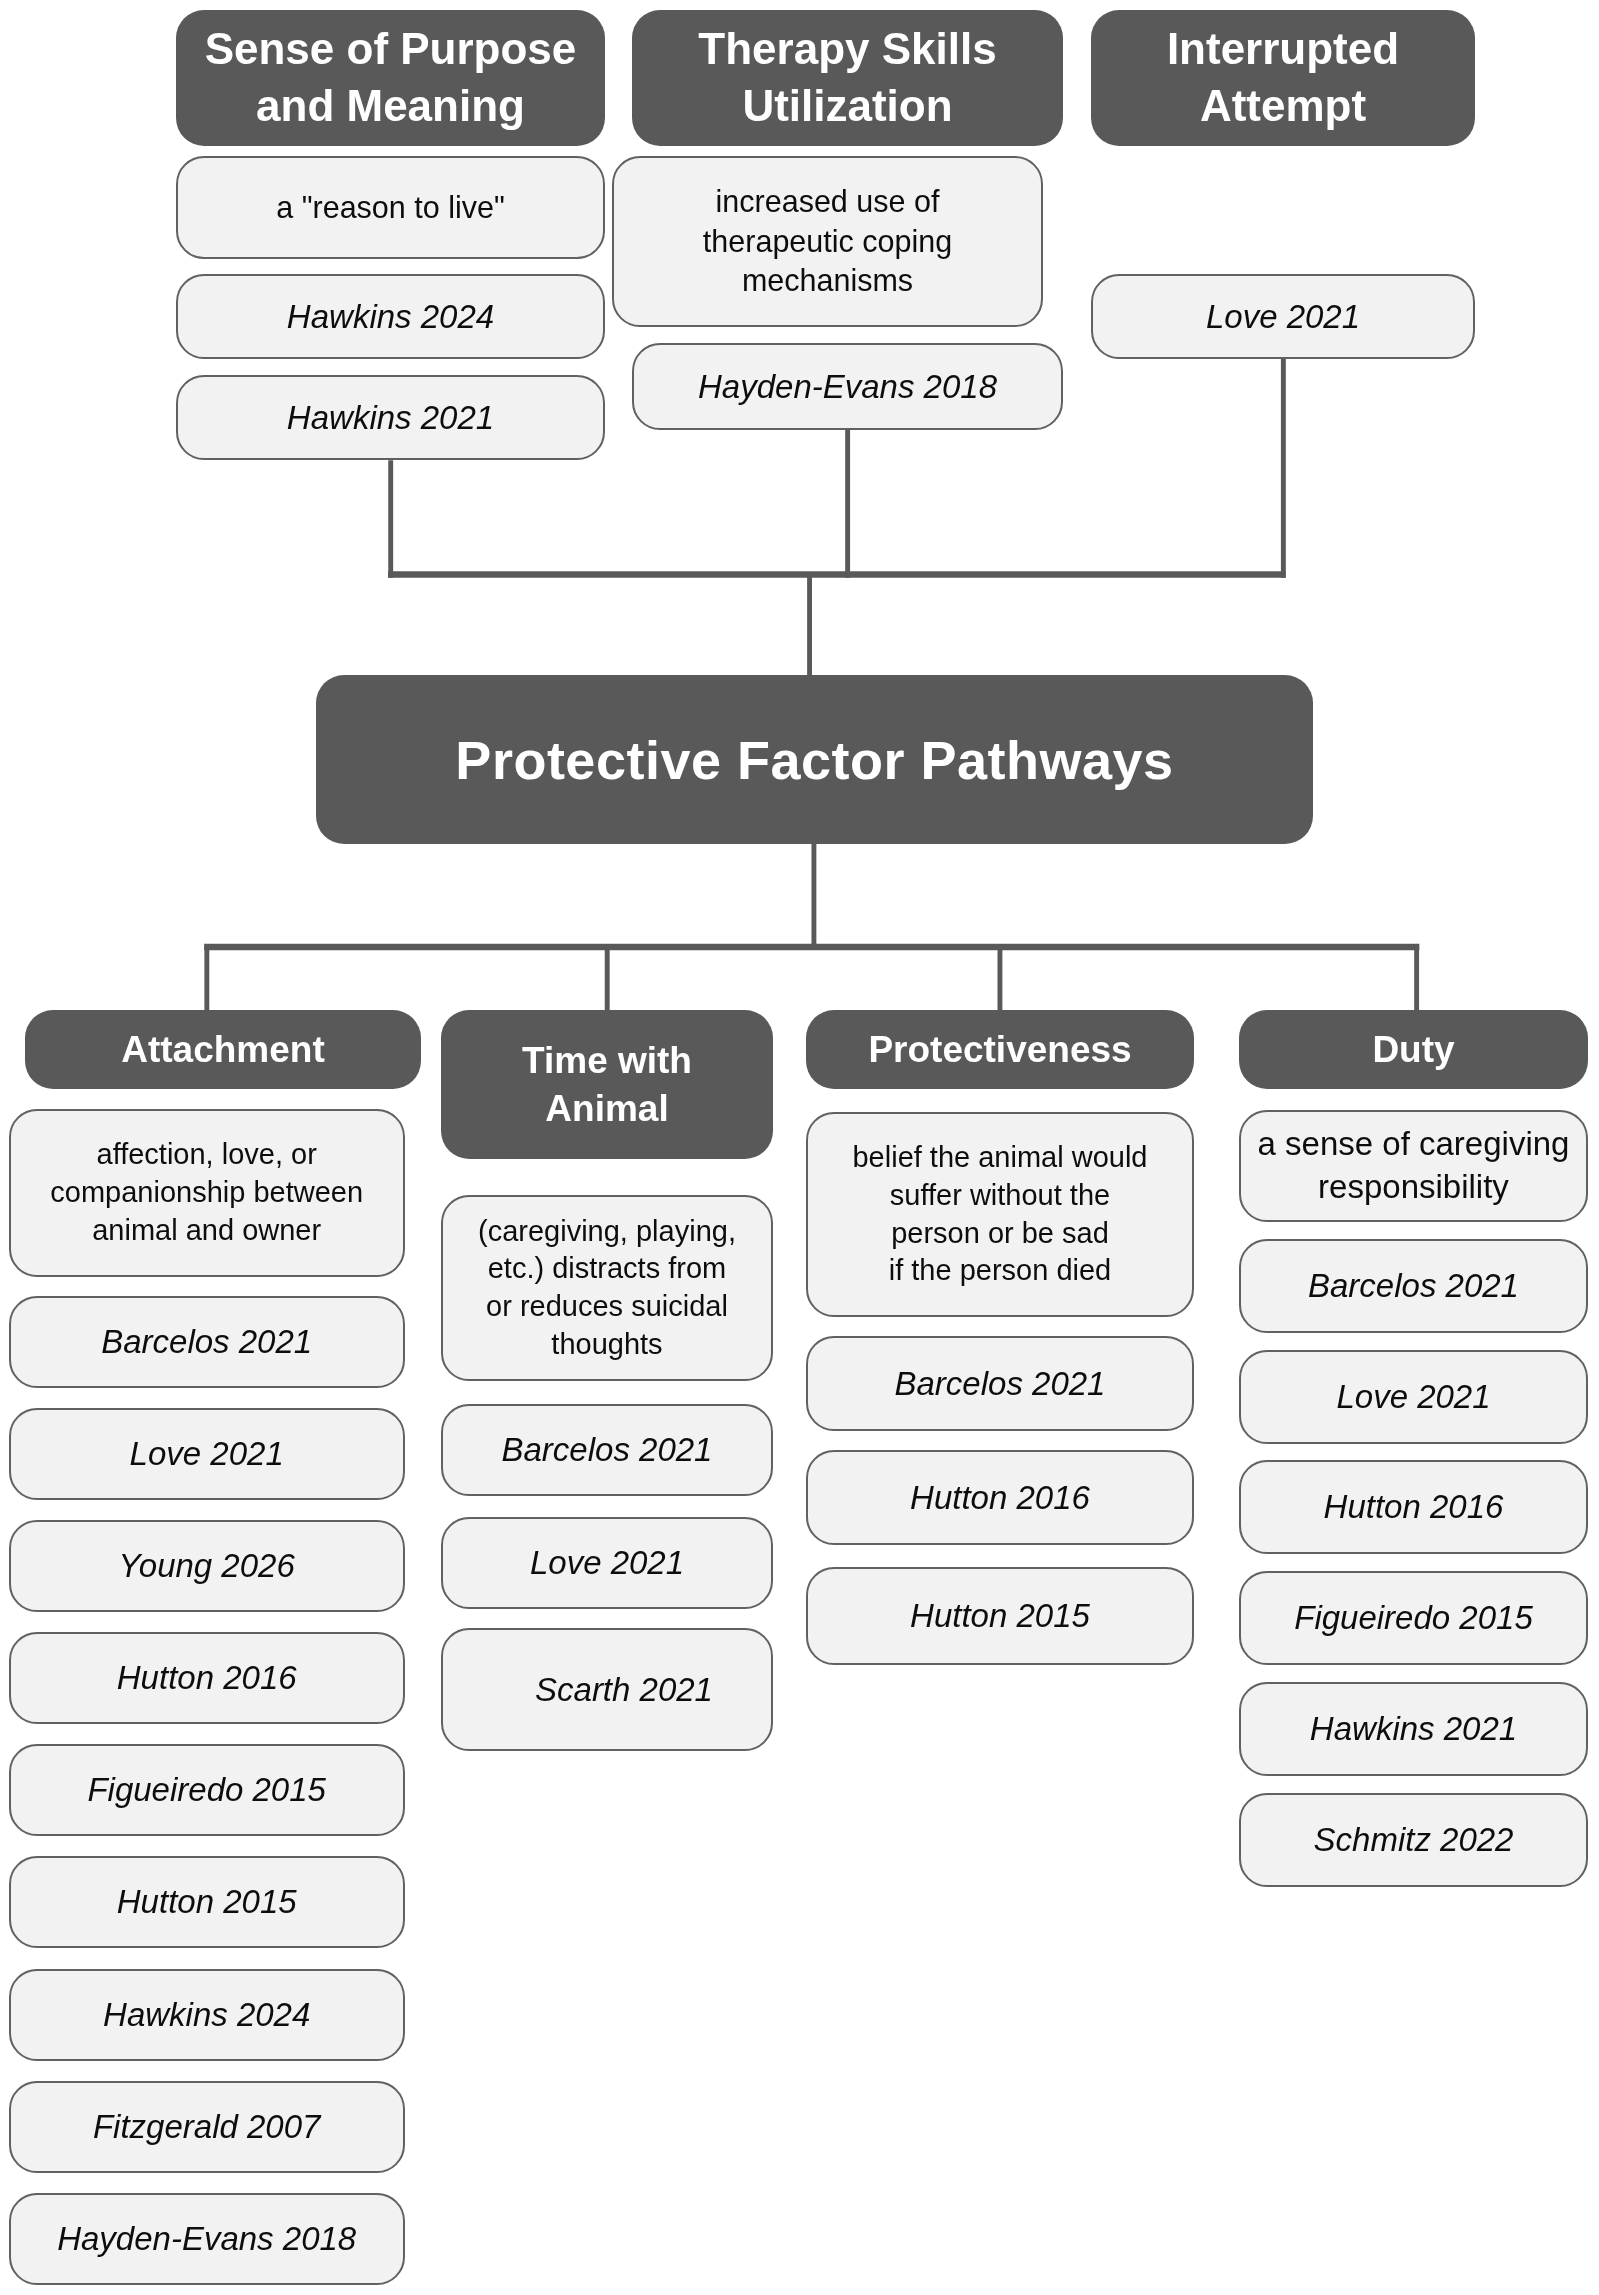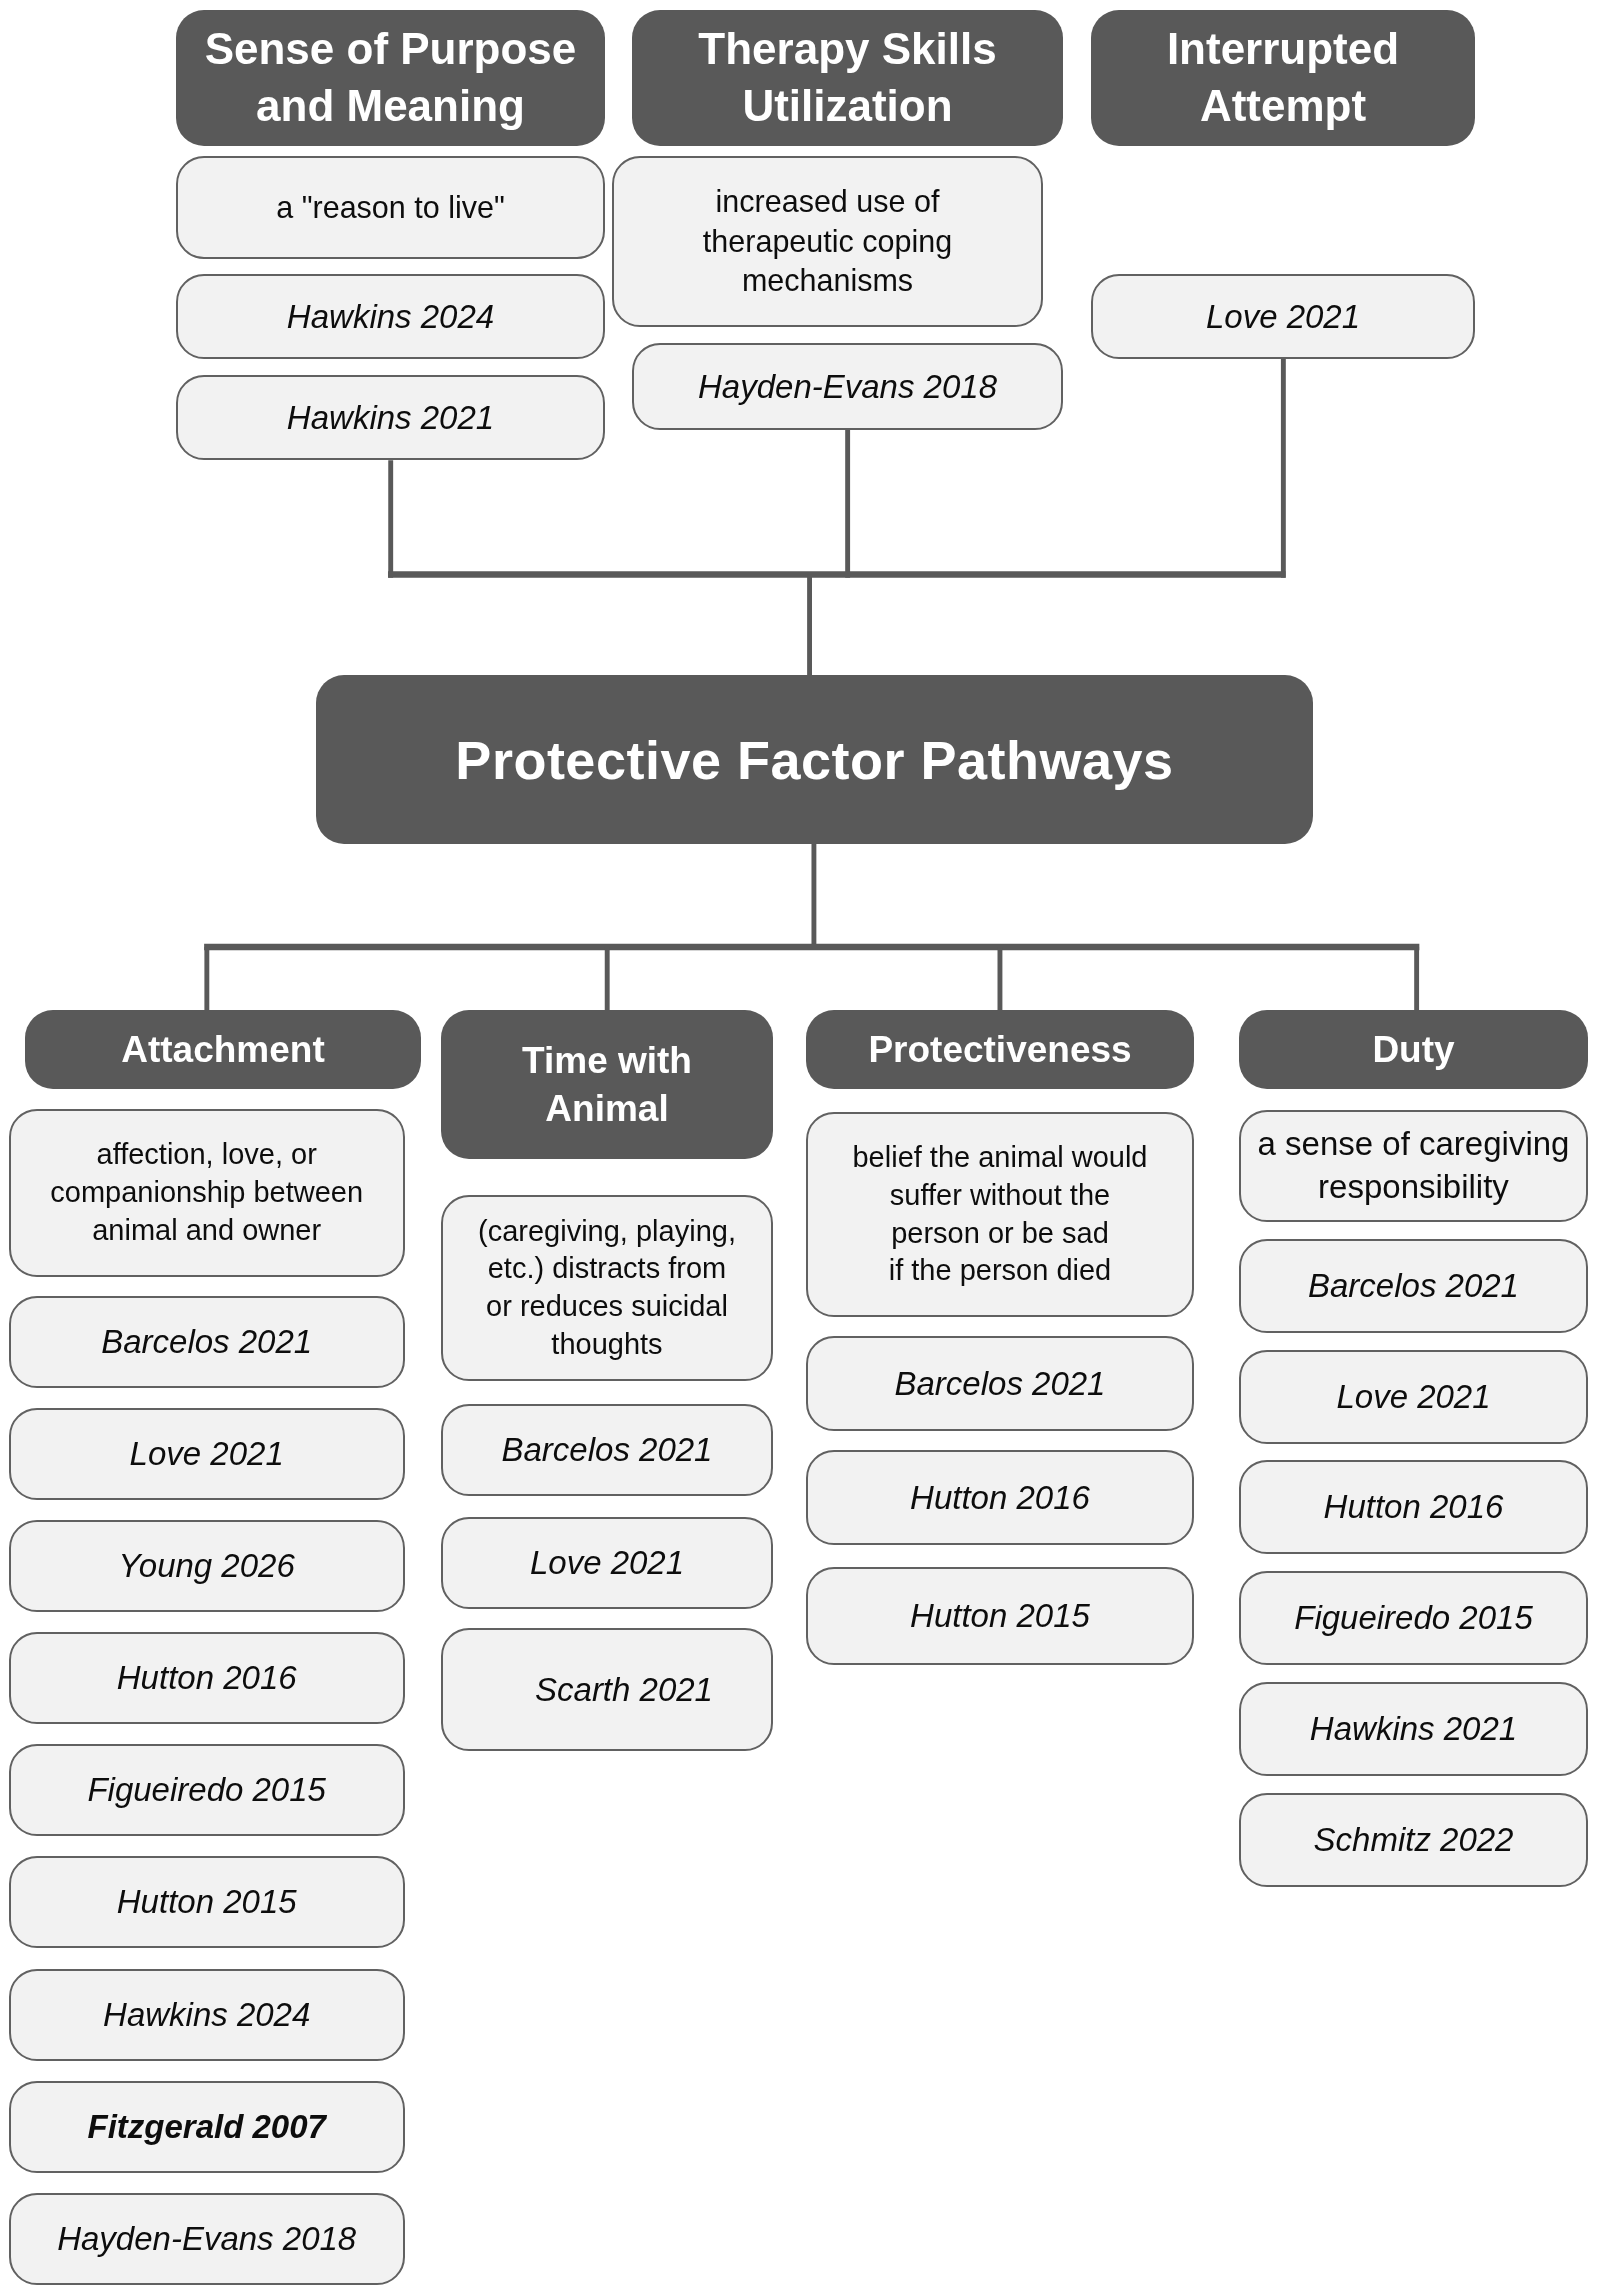--- a/index.html
+++ b/index.html
@@ -92,21 +92,21 @@
   <div class="node box desc" style="left:8.7px;top:1109px;width:396px;height:168px;font-size:29px;">affection, love, or
 companionship between
 animal and owner</div>
   <div class="node box cit" style="left:8.7px;top:1296px;width:396px;height:92px;">Barcelos 2021</div>
   <div class="node box cit" style="left:8.7px;top:1408px;width:396px;height:92px;">Love 2021</div>
   <div class="node box cit" style="left:8.7px;top:1520px;width:396px;height:92px;">Young 2026</div>
   <div class="node box cit" style="left:8.7px;top:1632px;width:396px;height:92px;">Hutton 2016</div>
   <div class="node box cit" style="left:8.7px;top:1744px;width:396px;height:92px;">Figueiredo 2015</div>
   <div class="node box cit" style="left:8.7px;top:1856px;width:396px;height:92px;">Hutton 2015</div>
   <div class="node box cit" style="left:8.7px;top:1969px;width:396px;height:92px;">Hawkins 2024</div>
-  <div class="node box cit" style="left:8.7px;top:2081px;width:396px;height:92px;font-weight:bold;">Fitzgerald 2007</div>
+  <div class="node box cit" style="left:8.7px;top:2081px;width:396px;height:92px;">Fitzgerald 2007</div>
   <div class="node box cit" style="left:8.7px;top:2193px;width:396px;height:92px;">Hayden-Evans 2018</div>
 
   <div class="node hdr hdr-bottom" style="left:441px;top:1010px;width:332px;height:149px;">Time with
 Animal</div>
   <div class="node box desc" style="left:441px;top:1195px;width:332px;height:186px;font-size:29px;">(caregiving, playing,
 etc.) distracts from
 or reduces suicidal
 thoughts</div>
   <div class="node box cit" style="left:441px;top:1404px;width:332px;height:92px;">Barcelos 2021</div>
   <div class="node box cit" style="left:441px;top:1517px;width:332px;height:92px;">Love 2021</div>

